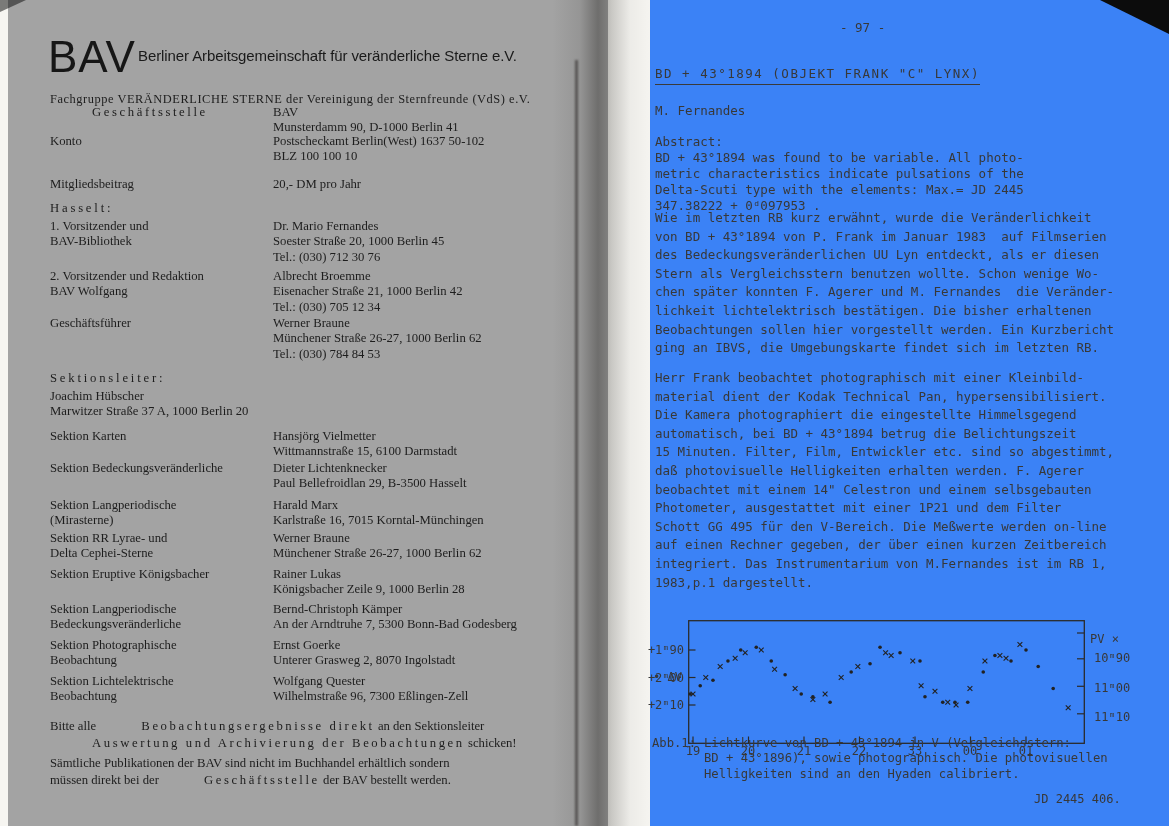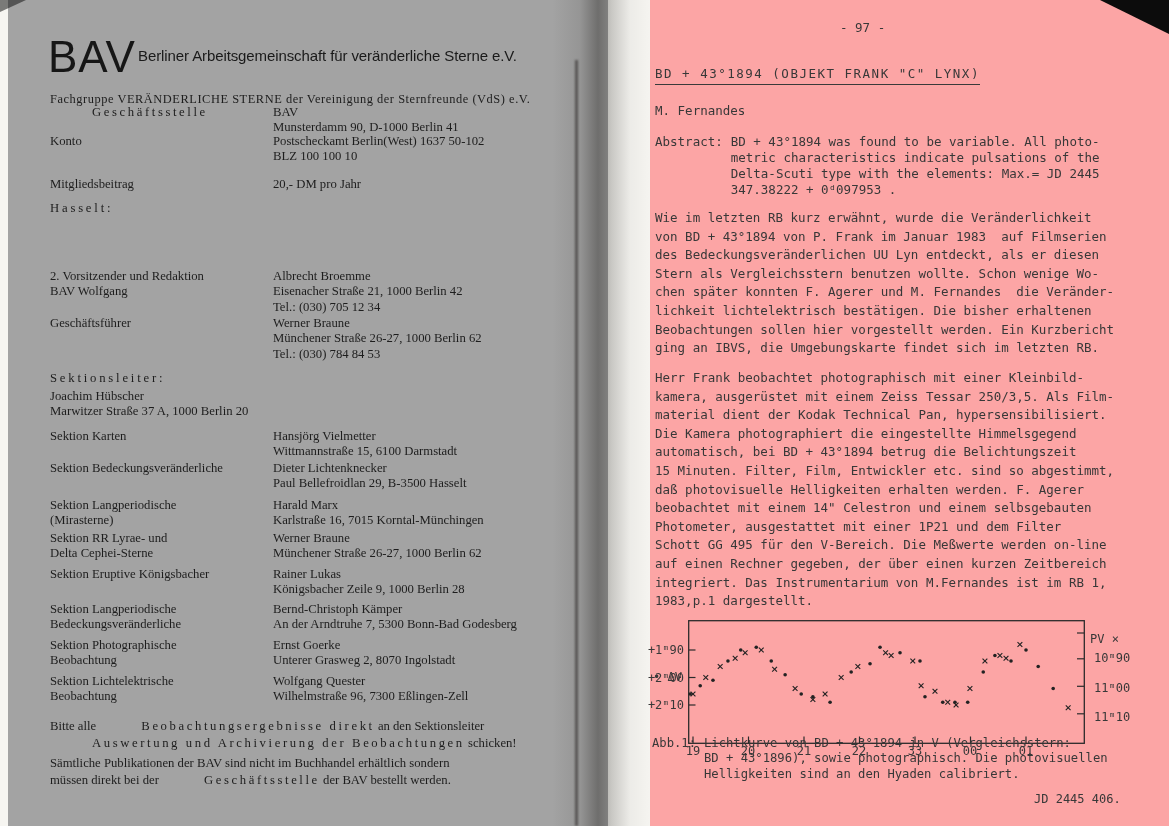--- a/index.html
+++ b/index.html
@@ -26,27 +26,27 @@
   .note2{position:absolute;left:42px;top:755px;width:540px;}
   
   .gutter{position:absolute;left:552px;top:0;width:100px;height:826px;z-index:5;pointer-events:none;
     background:linear-gradient(90deg,rgba(0,0,0,0) 0%,rgba(30,28,25,0.10) 28%,rgba(25,23,20,0.38) 46%,rgba(25,23,20,0.20) 60%,rgba(0,0,0,0.04) 78%,rgba(0,0,0,0) 100%);}
   .gutter-line{position:absolute;left:575px;top:60px;width:3px;height:766px;background:rgba(25,22,20,0.5);filter:blur(1px);z-index:6;pointer-events:none;}
   .corner-tr{position:absolute;left:1094px;top:0;width:75px;height:34px;background:#0c0c0c;
     clip-path:polygon(100% 0,8% 0,100% 100%);z-index:7;}
   .corner-tl{position:absolute;left:0;top:0;width:26px;height:12px;background:rgba(20,20,20,0.55);
     clip-path:polygon(0 0,100% 0,0 100%);z-index:7;}
   
-  .page-right{position:absolute;left:650px;top:0;width:519px;height:826px;background:#fca5a5;
+  .page-right{position:absolute;left:650px;top:0;width:519px;height:826px;background:#3b82f6;
     font-family:"DejaVu Sans Mono","DejaVu Sans",monospace;color:#383838;}
   .page-num{position:absolute;left:190px;top:20px;font-size:12.5px;white-space:pre;}
   .art-title{position:absolute;left:5px;top:66px;font-size:12.5px;letter-spacing:1.5px;white-space:pre;
     border-bottom:1.5px solid #3a3a3a;padding-bottom:3px;}
   .author{position:absolute;left:5px;top:103px;font-size:12.5px;white-space:pre;}
-  .abstract{position:absolute;left:5px;top:134px;display:flex;font-size:12.5px;line-height:16.1px;}
+  .abstract{position:absolute;left:5px;top:134px;display:flex;font-size:12.5px;line-height:16.1px;flex-direction:column;}
   .abstract .alabel{flex:none;margin-right:8px;white-space:pre;}
   .mline{white-space:pre;}
   .para1{position:absolute;left:5px;top:209px;font-size:12.5px;line-height:18.6px;}
   .para2{position:absolute;left:5px;top:369px;font-size:12.5px;line-height:18.6px;}
   
   .figure{position:absolute;left:0;top:618px;width:519px;height:150px;}
   .lc-svg{position:absolute;left:38px;top:2px;}
   .legend-left{position:absolute;left:3px;top:24px;font-size:12px;white-space:pre;margin-top:28px;}
   .legend-right{position:absolute;left:440px;top:14px;font-size:12px;white-space:pre;}
   .ytl{position:absolute;left:-12px;width:46px;text-align:right;font-size:12px;line-height:12px;}
@@ -87,20 +87,31 @@
     <div class="lcol">
         <div class="lline">Mitgliedsbeitrag</div>
       </div>
     <div class="vcol">
       <div class="lline">20,- DM pro Jahr</div>
     </div>
   </div>
 
   <div class="lhead" style="top:201px">Hasselt:</div>
 
+  <div class="lrow" style="top:219px">
+    <div class="lcol">
+      <div class="lline">1. Vorsitzender und</div>
+      <div class="lline">BAV-Bibliothek</div>
+    </div>
+    <div class="vcol">
+      <div class="lline">Dr. Mario Fernandes</div>
+      <div class="lline">Soester Straße 20, 1000 Berlin 45</div>
+      <div class="lline">Tel.: (030) 712 30 76</div>
+    </div>
+  </div>
   <div class="lrow" style="top:269px">
     <div class="lcol">
       <div class="lline">2. Vorsitzender und Redaktion</div>
       <div class="lline">BAV Wolfgang</div>
     </div>
     <div class="vcol">
       <div class="lline">Albrecht Broemme</div>
       <div class="lline">Eisenacher Straße 21, 1000 Berlin 42</div>
       <div class="lline">Tel.: (030) 705 12 34</div>
     </div>
@@ -235,21 +246,20 @@
     <div class="mline">des Bedeckungsveränderlichen UU Lyn entdeckt, als er diesen</div>
     <div class="mline">Stern als Vergleichsstern benutzen wollte. Schon wenige Wo-</div>
     <div class="mline">chen später konnten F. Agerer und M. Fernandes  die Veränder-</div>
     <div class="mline">lichkeit lichtelektrisch bestätigen. Die bisher erhaltenen</div>
     <div class="mline">Beobachtungen sollen hier vorgestellt werden. Ein Kurzbericht</div>
     <div class="mline">ging an IBVS, die Umgebungskarte findet sich im letzten RB.</div>
   </div>
 
   <div class="para2">
     <div class="mline">Herr Frank beobachtet photographisch mit einer Kleinbild-</div>
-    <div class="mline">kamera, ausgerüstet mit einem Zeiss Tessar 250/3,5. Als Film-</div>
     <div class="mline">material dient der Kodak Technical Pan, hypersensibilisiert.</div>
     <div class="mline">Die Kamera photographiert die eingestellte Himmelsgegend</div>
     <div class="mline">automatisch, bei BD + 43°1894 betrug die Belichtungszeit</div>
     <div class="mline">15 Minuten. Filter, Film, Entwickler etc. sind so abgestimmt,</div>
     <div class="mline">daß photovisuelle Helligkeiten erhalten werden. F. Agerer</div>
     <div class="mline">beobachtet mit einem 14" Celestron und einem selbsgebauten</div>
     <div class="mline">Photometer, ausgestattet mit einer 1P21 und dem Filter</div>
     <div class="mline">Schott GG 495 für den V-Bereich. Die Meßwerte werden on-line</div>
     <div class="mline">auf einen Rechner gegeben, der über einen kurzen Zeitbereich</div>
     <div class="mline">integriert. Das Instrumentarium von M.Fernandes ist im RB 1,</div>

